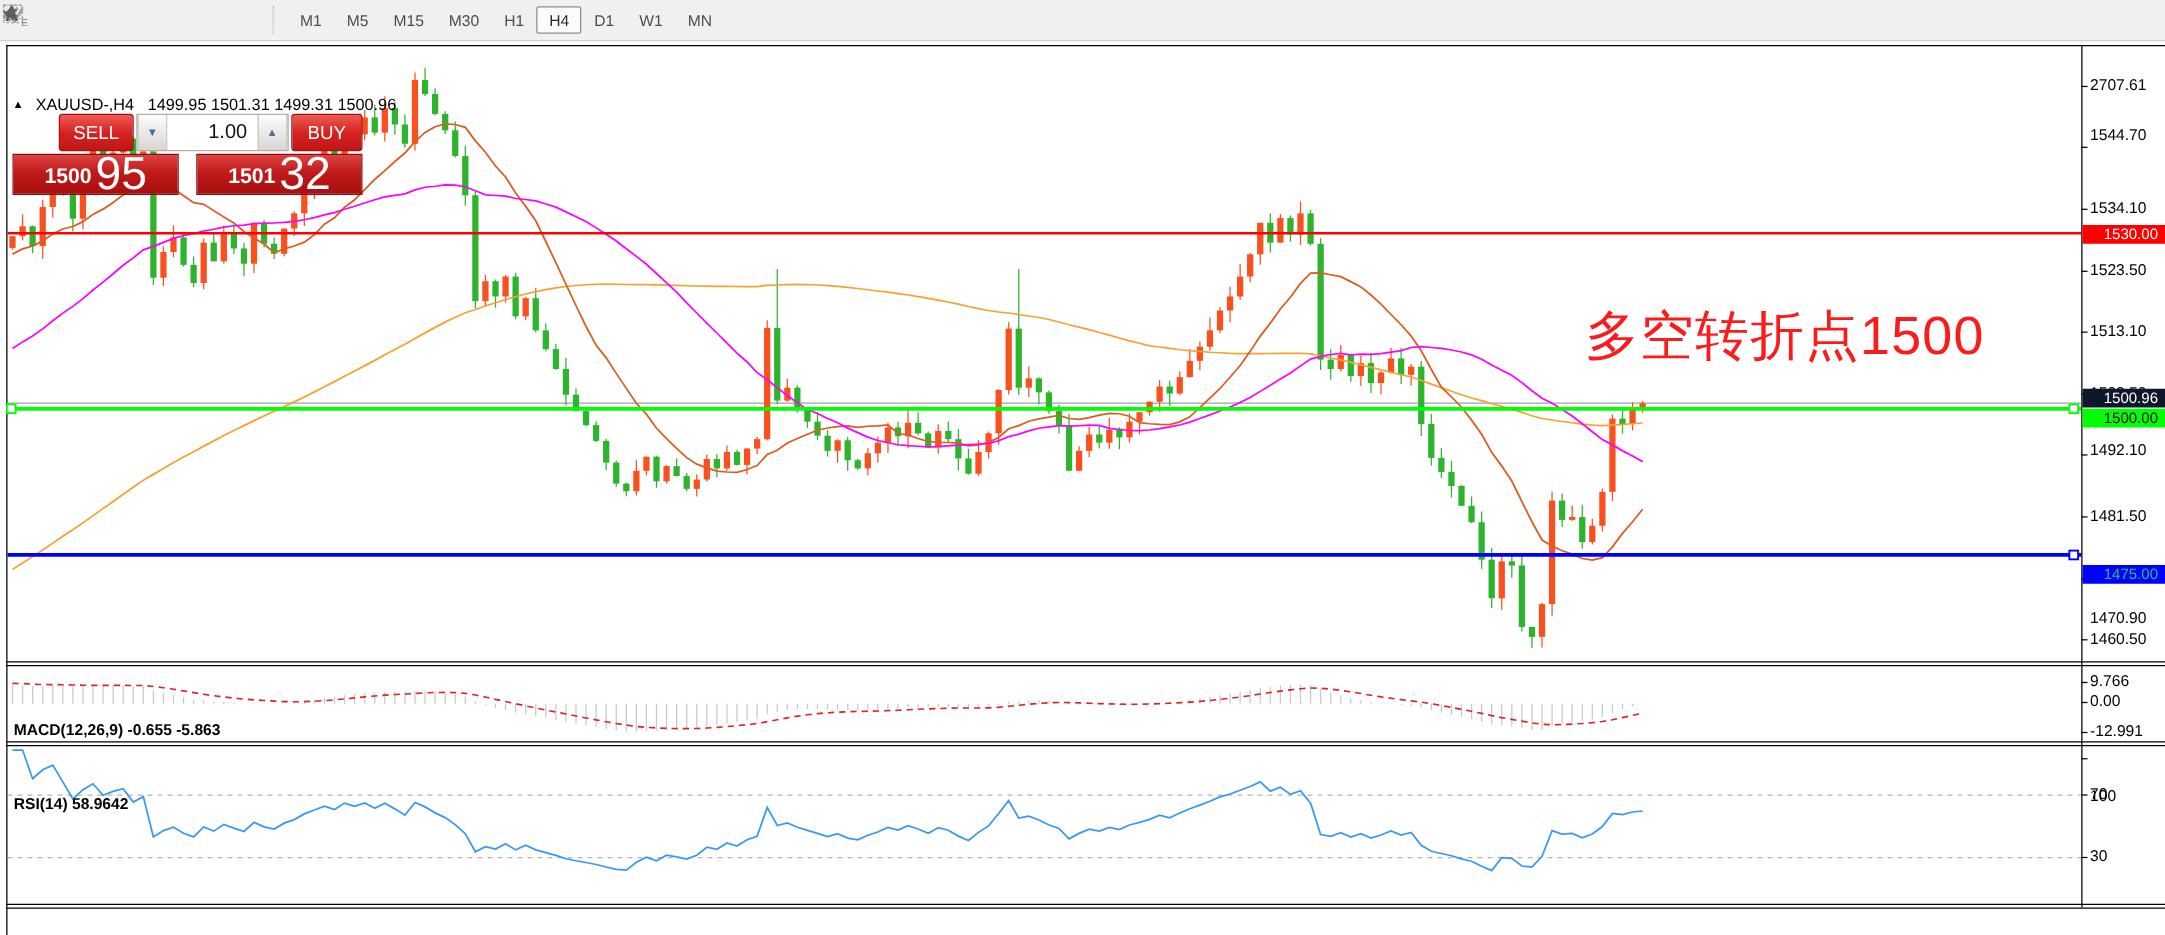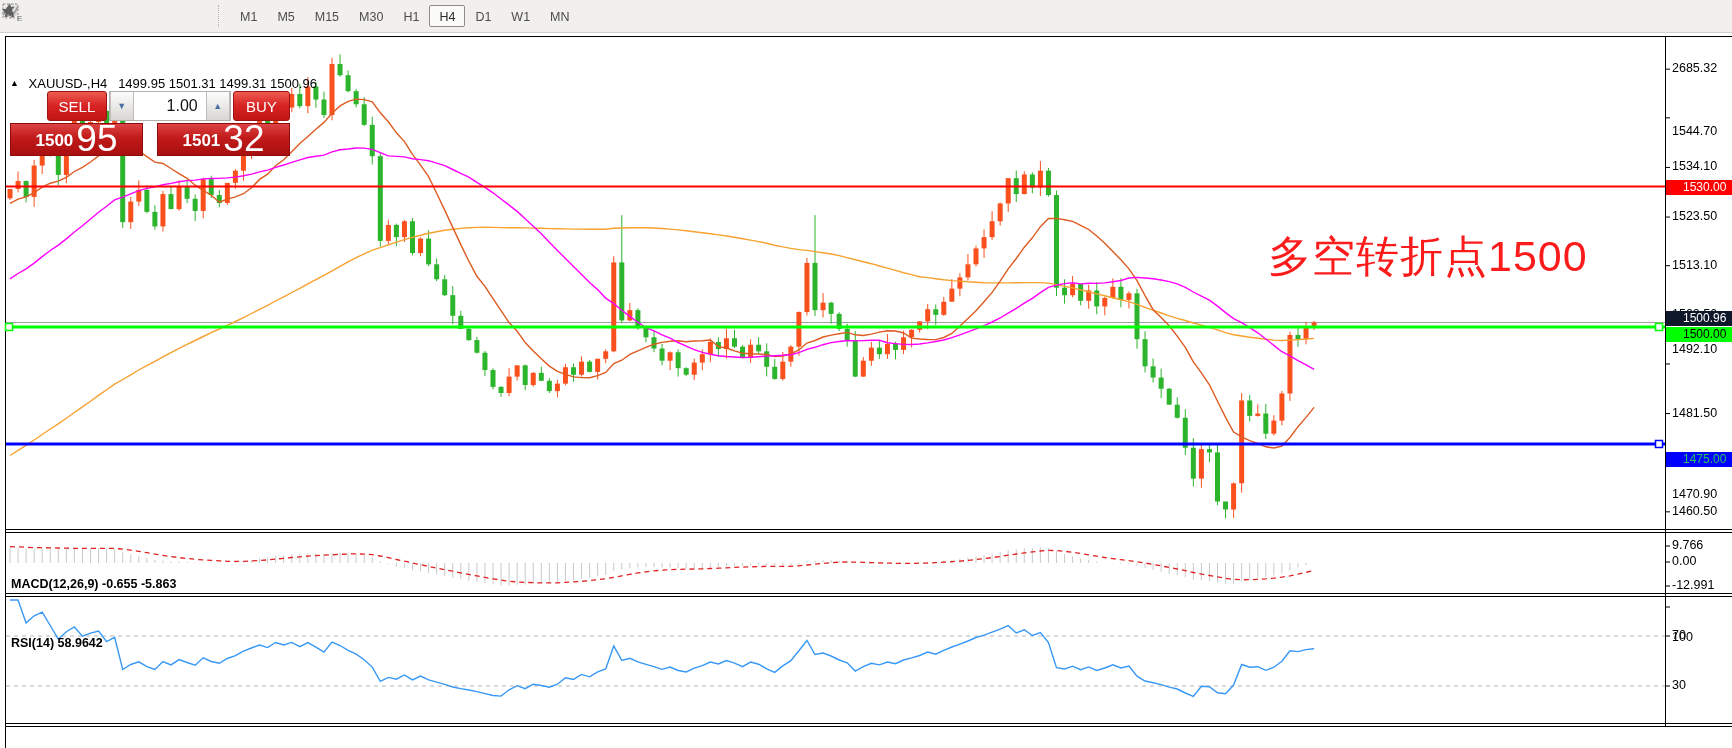--- a/index.html
+++ b/index.html
@@ -14,21 +14,21 @@
           background:transparent;border-radius:2px;cursor:default;font-family:"Liberation Sans",sans-serif;}
   .tf-btn.active{background:#fbfbfa;border:1px solid #8f8d89;color:#2b2b2b;}
   
   #win{position:absolute;left:0;top:36px;width:1732px;height:712px;background:#fff;}
   svg{position:absolute;left:0;top:0;}
   .axis-label{position:absolute;left:1672px;font-size:12.5px;color:#000;white-space:nowrap;}
   .badge{position:absolute;left:1666px;width:66px;height:15px;font-size:12px;line-height:15px;padding-left:17px;box-sizing:border-box;white-space:nowrap;}
   .pane-label{position:absolute;font-size:12.5px;color:#000;white-space:nowrap;font-weight:bold;}
   #chart-title{position:absolute;left:10px;top:40px;font-size:13px;color:#000;white-space:nowrap;text-align:right;}
   #chart-title .tri{font-size:9px;vertical-align:2px;margin-right:6px;}
-  #annotation{position:absolute;left:1268px;top:192px;font-size:43px;color:#fb1b1b;white-space:nowrap;letter-spacing:1px;}
+  #annotation{position:absolute;left:1268px;top:204px;font-size:43px;color:#fb1b1b;white-space:nowrap;letter-spacing:1px;}
   
   #trade{position:absolute;left:10px;top:55px;width:280px;}
   #trade .row1{display:flex;height:30px;}
   .tbtn{color:#fff;font-size:15px;border:1px solid #9d1212;border-radius:3px;
         background:linear-gradient(#ee5c52 0%,#d62222 50%,#c11616 100%);font-family:"Liberation Sans",sans-serif;}
   #sell-btn{width:69px;margin-left:37px;}
   #buy-btn{width:66px;margin-left:2px;}
   #spinner{width:146px;margin-left:2px;display:flex;border:1px solid #b3b0ac;background:#fff;box-sizing:border-box;}
   .spin-btn{width:24px;border:none;background:linear-gradient(#fdfdfd,#d8d6d2);color:#4a6fa5;font-size:9px;
             border-right:1px solid #c0beba;border-left:1px solid #c0beba;padding:0;}
@@ -650,27 +650,27 @@
   <div id="annotation">多空转折点1500</div>
 
   <div class="pane-label" style="left:11px;top:541px;">
     <span>MACD(12,26,9)</span>&nbsp;<span>-0.655 -5.863</span>
   </div>
   <div class="pane-label" style="left:11px;top:600px;">
     <span>RSI(14)</span>&nbsp;<span>58.9642</span>
   </div>
 
   <div id="price-axis-slot">
-      <div class="axis-label" style="top: 25.1619px;">2685.32</div>
-      <div class="axis-label" style="top: 88px;">1544.70</div>
+      <div class="axis-label" style="top: 25.1619px;">2707.61</div>
+      <div class="axis-label" style="top: 65px;">1544.70</div>
       <div class="axis-label" style="top: 123.431px;">1534.10</div>
       <div class="axis-label" style="top: 173.033px;">1523.50</div>
       <div class="axis-label" style="top: 221.699px;">1513.10</div>
       <div class="axis-label" style="top: 271.301px;">1502.50</div>
-      <div class="axis-label" style="top: 306px;">1492.10</div>
+      <div class="axis-label" style="top: 317px;">1492.10</div>
       <div class="axis-label" style="top: 369.57px;">1481.50</div>
       <div class="axis-label" style="top: 419.172px; margin-top: 32px;">1470.90</div>
       <div class="axis-label" style="top: 467.839px;">1460.50</div>
     </div>
   <div id="indicator-axis-slot">
       <div class="axis-label" style="top: 502px;">9.766</div>
       <div class="axis-label" style="top: 518px;">0.00</div>
       <div class="axis-label" style="top: 542px;">-12.991</div>
       <div class="axis-label" style="top: 563px; margin-top: 31px;">100</div>
       <div class="axis-label" style="top: 592px;">70</div>

